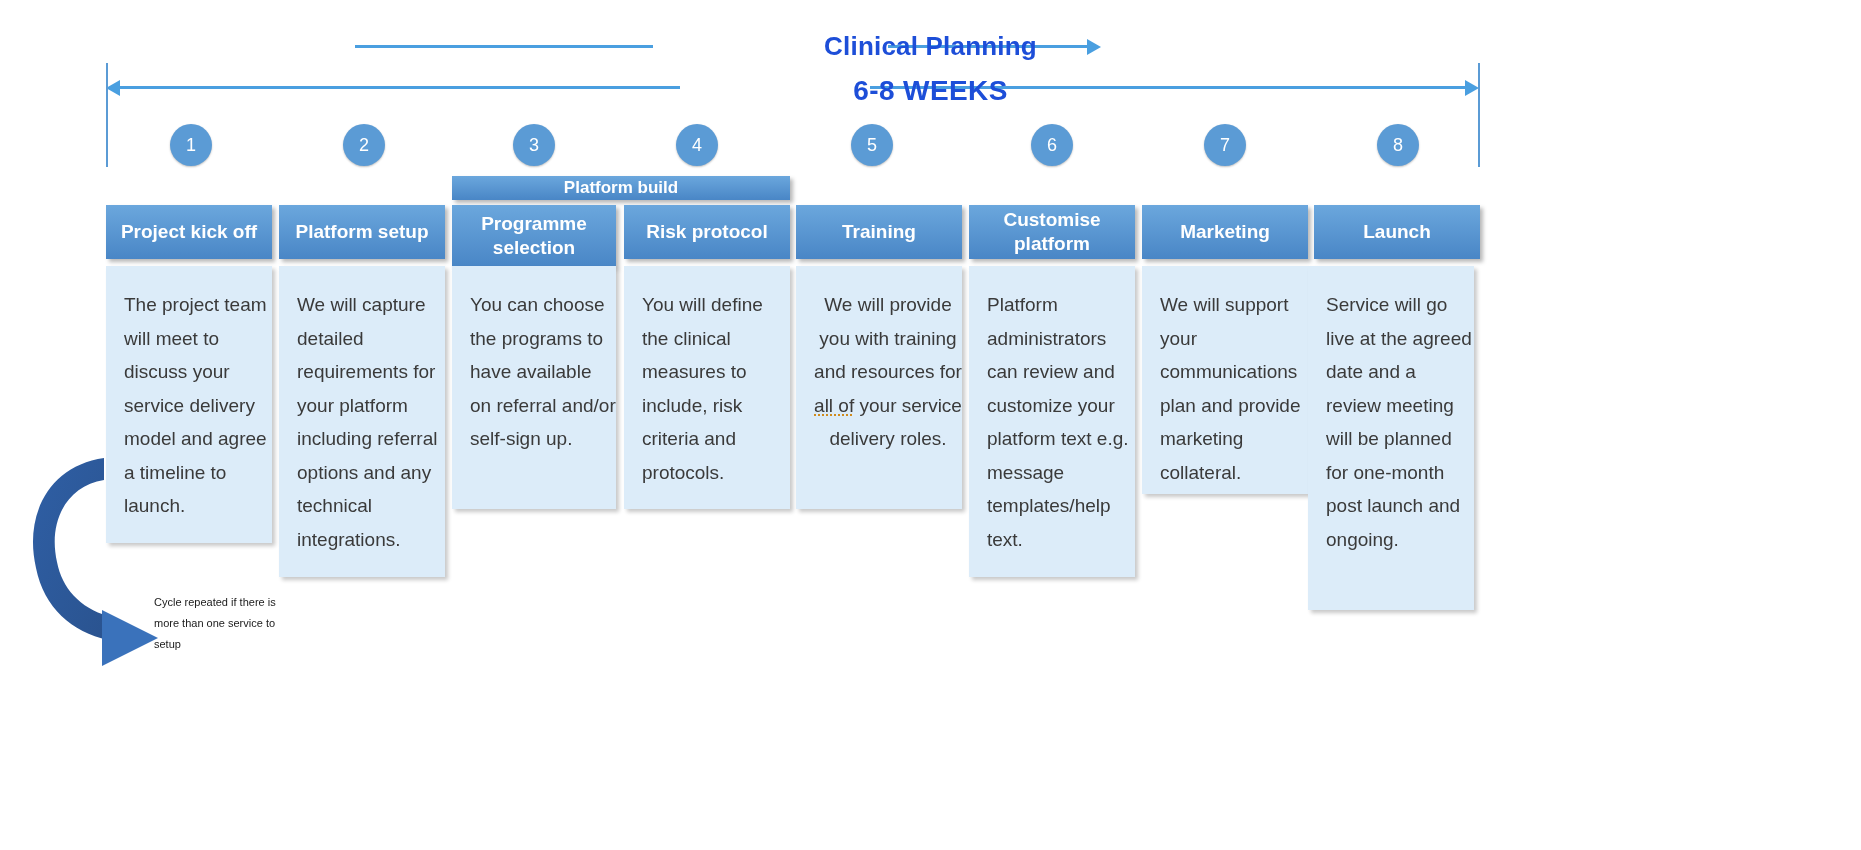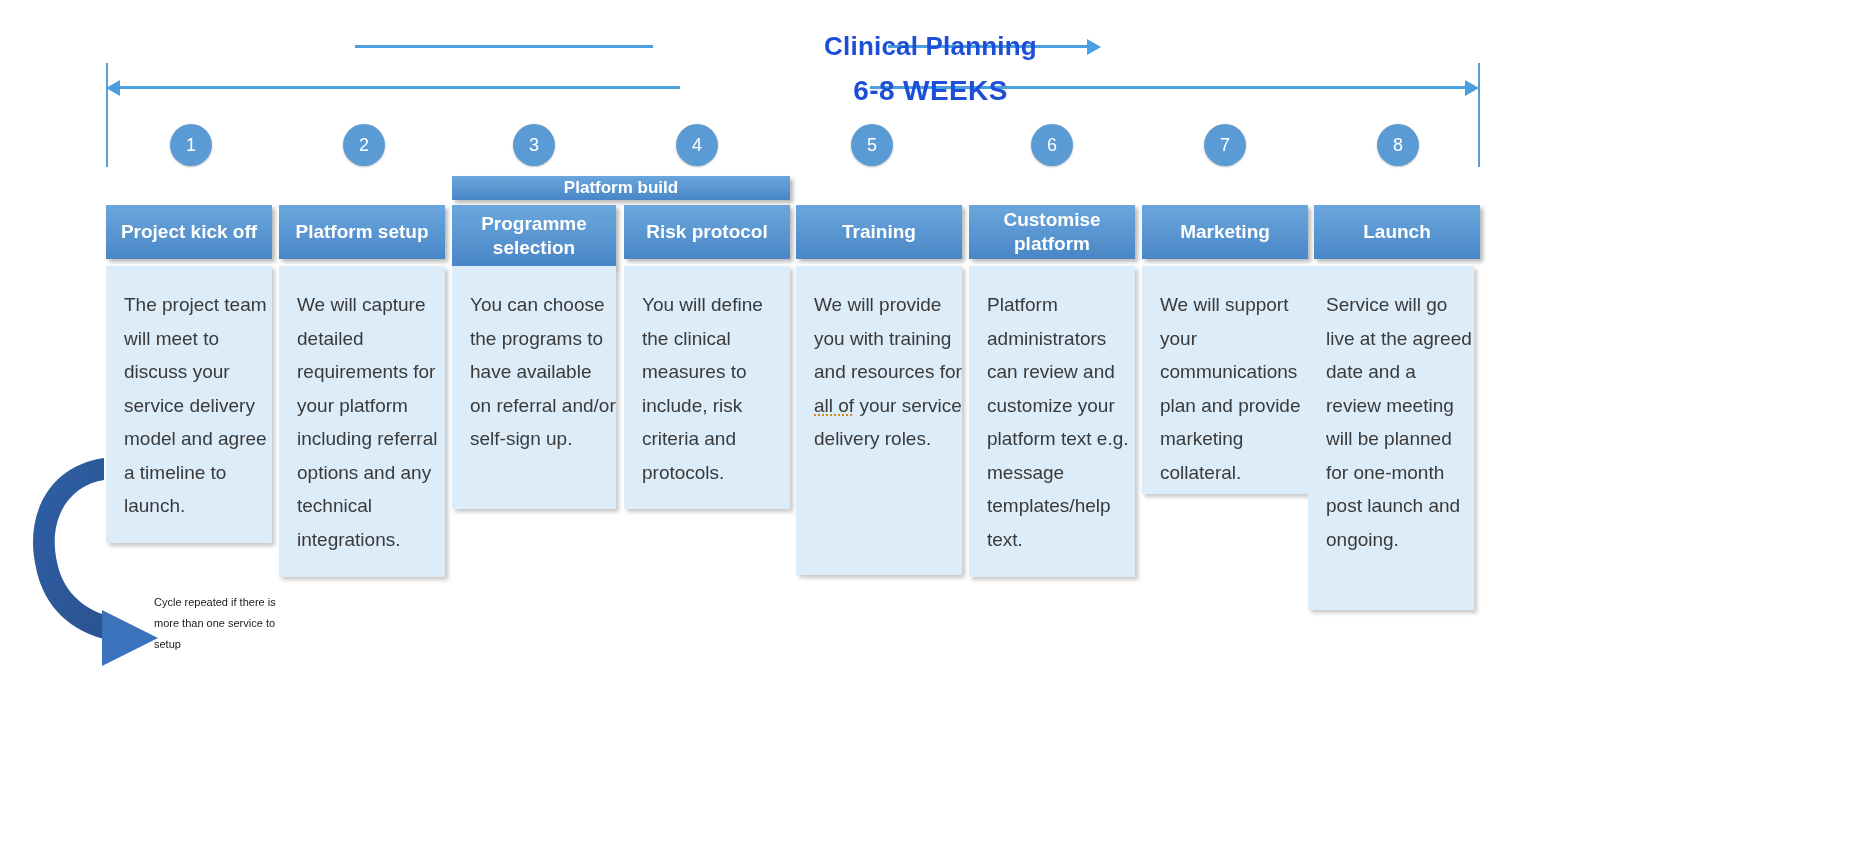--- a/index.html
+++ b/index.html
@@ -176,21 +176,21 @@
   <div class="col-head" style="left:1314px;top:205px;width:166px;height:54px;">Launch</div>
 
   <div class="col-body" style="left:106px;top:266px;width:166px;height:277px;">The project team will meet to discuss your service delivery model and agree a timeline to launch.</div>
 
   <div class="col-body" style="left:279px;top:266px;width:166px;height:311px;">We will capture detailed requirements for your platform including referral options and any technical integrations.</div>
 
   <div class="col-body" style="left:452px;top:266px;width:164px;height:243px;">You can choose the programs to have available on referral and/or self-sign up.</div>
 
   <div class="col-body" style="left:624px;top:266px;width:166px;height:243px;">You will define the clinical measures to include, risk criteria and protocols.</div>
 
-  <div class="col-body" style="left:796px;top:266px;width:166px;height:309px;"><span>We will provide you with training and resources for </span><span class="spell">all of</span><span> your service delivery roles.</span></div>
+  <div class="col-body" style="left:796px;top:266px;width:166px;height:243px;text-align:center;"><span>We will provide you with training and resources for </span><span class="spell">all of</span><span> your service delivery roles.</span></div>
 
   <div class="col-body" style="left:969px;top:266px;width:166px;height:311px;">Platform administrators can review and customize your platform text e.g. message templates/help text.</div>
 
   <div class="col-body" style="left:1142px;top:266px;width:166px;height:228px;">We will support your communications plan and provide marketing collateral.</div>
 
   <div class="col-body" style="left:1308px;top:266px;width:166px;height:344px;">Service will go live at the agreed date and a review meeting will be planned for one-month post launch and ongoing.</div>
 
   <svg id="cycle-arrow" viewBox="0 0 160 220">
     <defs>
       <linearGradient id="arrGrad" x1="0" y1="0" x2="1" y2="1">

